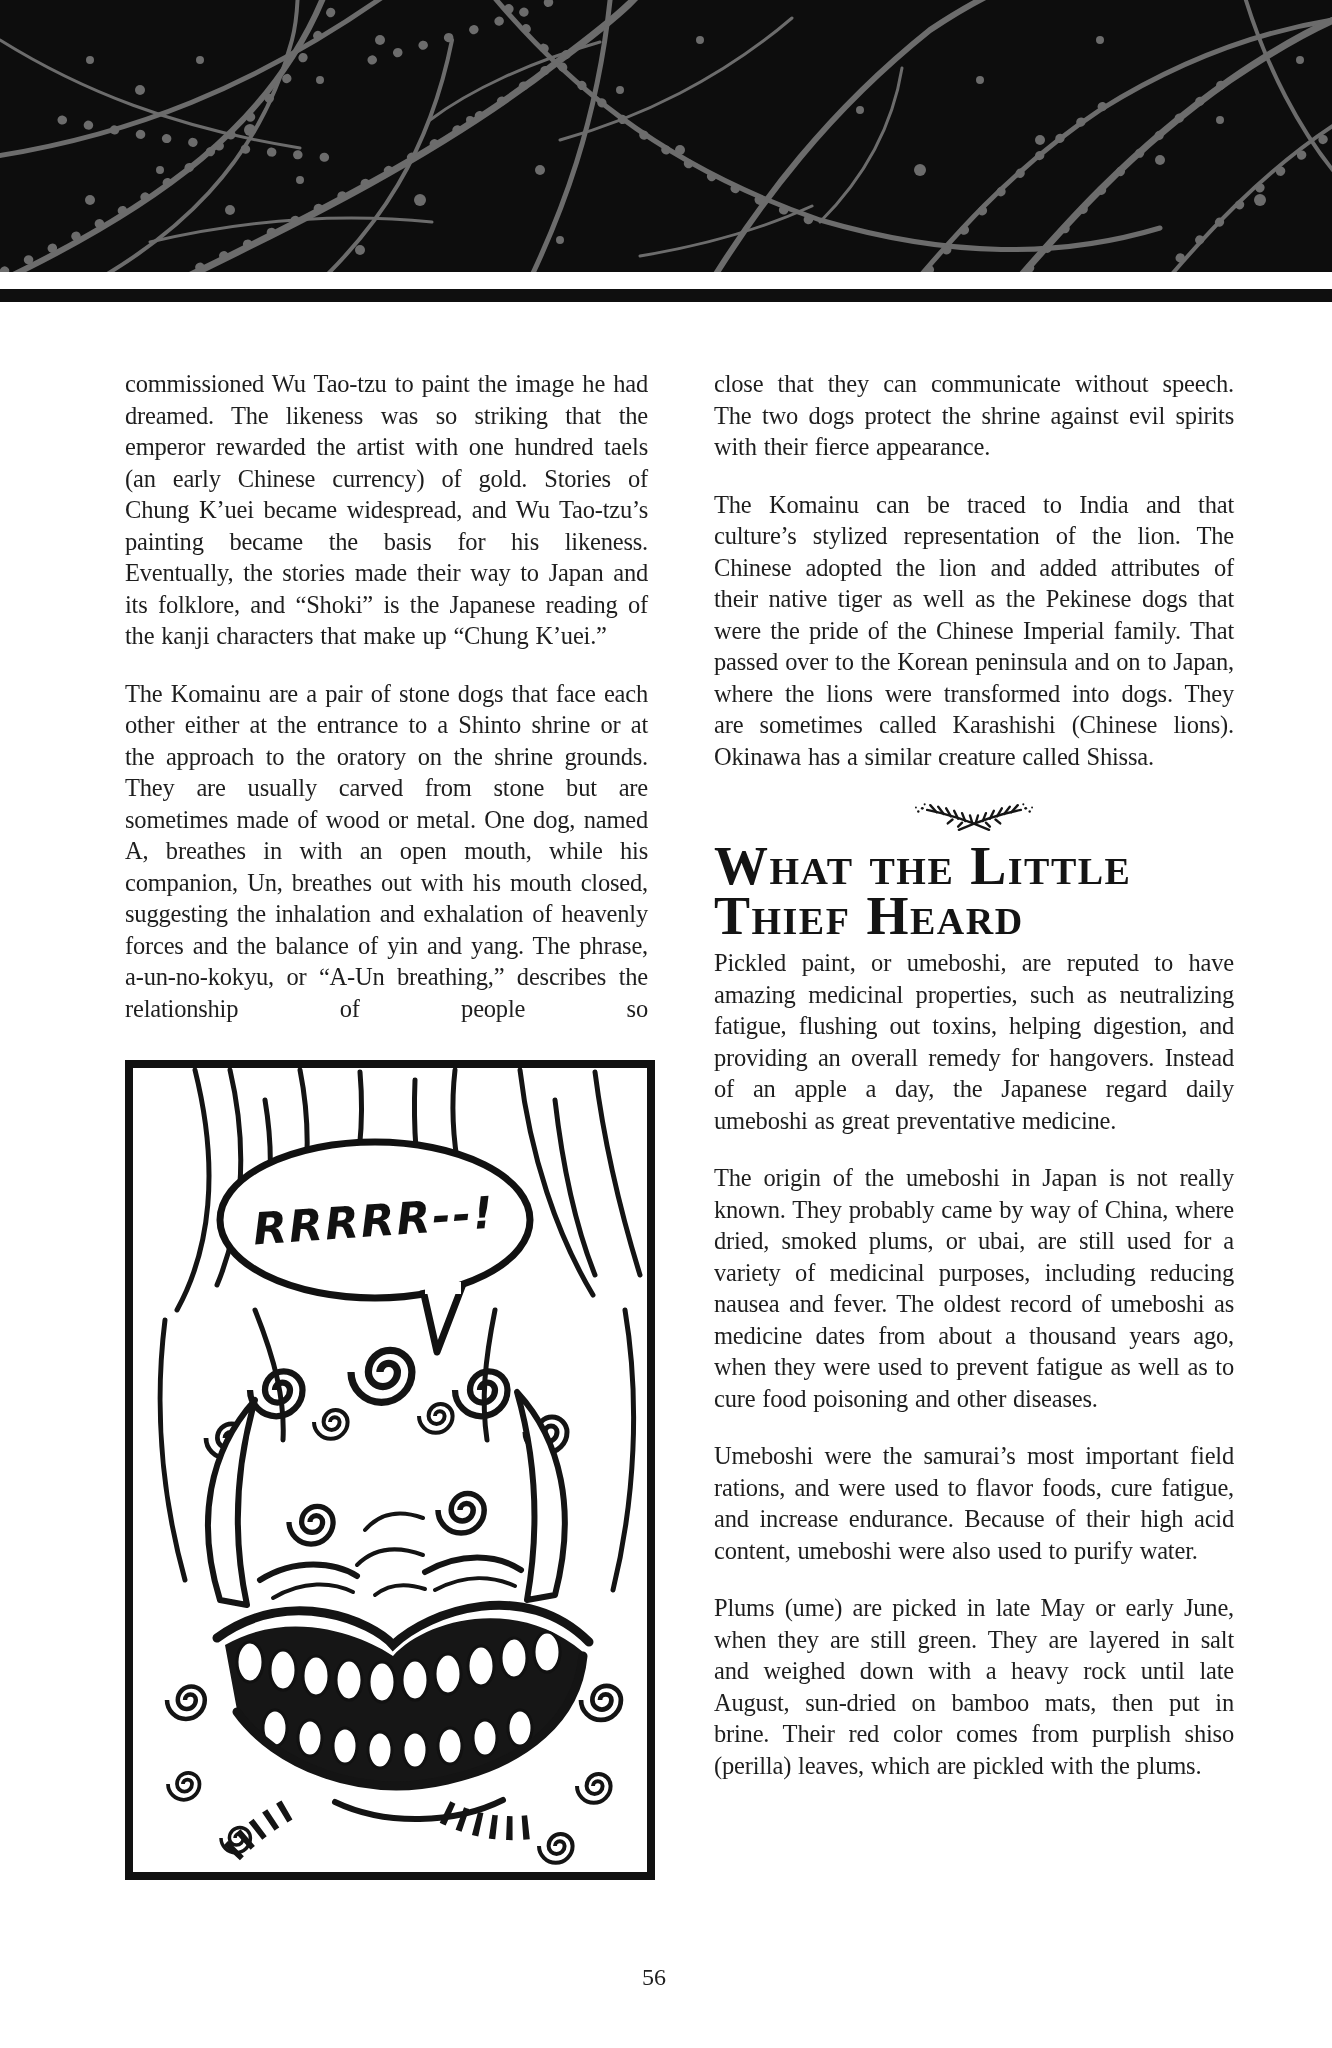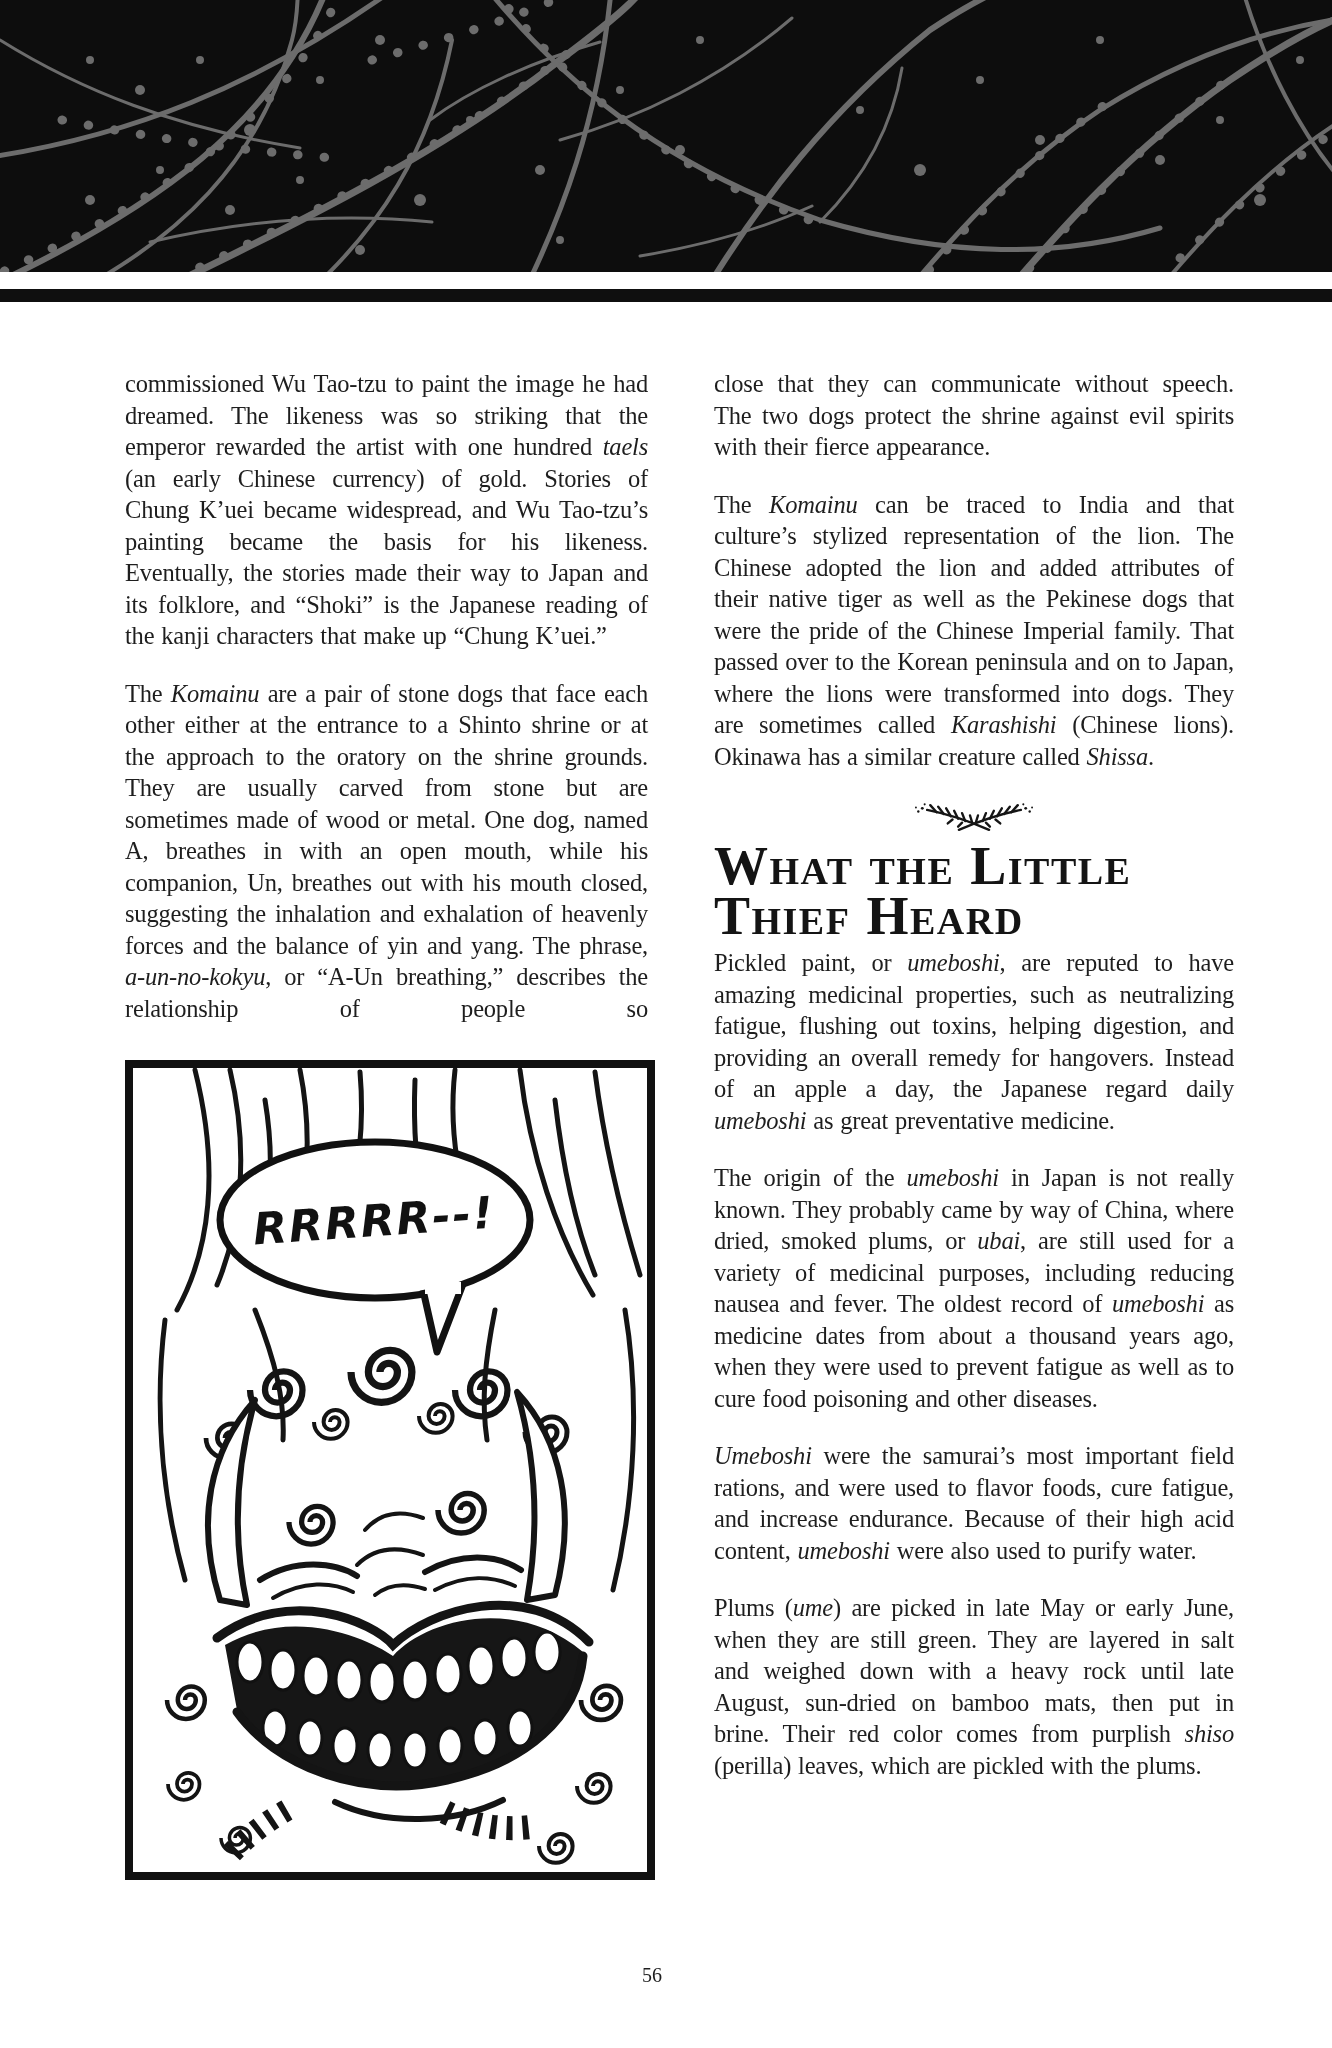--- a/index.html
+++ b/index.html
@@ -8,27 +8,27 @@
   .band{position:absolute;top:0;left:0;width:1332px;height:272px;}
   .band svg{display:block;width:100%;height:100%;}
   .rule{position:absolute;left:0;top:289px;width:1332px;height:13px;background:#0f0f0f;}
   .col{position:absolute;top:368px;font-size:24.5px;line-height:31.5px;text-align:justify;
        letter-spacing:-0.2px;word-spacing:1px;}
   .col p{margin:0 0 26px 0;}
   .col p.tight{margin-bottom:0;}
   .col-left{left:125px;width:523px;}
   .col-right{left:714px;width:520px;}
   .justify-last{text-align-last:justify;}
-  .it{font-style:italic;}
+  .it{}
   figure.illo{margin:36px 0 0 0;width:530px;}
   figure.illo svg{display:block;}
   .ornament{display:flex;justify-content:center;margin:14px 0 8px 0;}
   h2.heading{font-variant:small-caps;font-weight:700;font-size:54px;line-height:50px;
              letter-spacing:1.5px;margin:0 0 6px 0;color:#141414;text-align:left;}
-  .pagenum{position:absolute;left:642px;top:1964px;font-size:20px;color:#1e1e1e;text-align:center;}
+  .pagenum{position:absolute;left:642px;top:1964px;font-size:24px;color:#1e1e1e;text-align:center;}
 </style>
 </head>
 <body>
 
 <div class="page">
 
   <div class="band">
     <svg viewBox="0 0 1332 272" preserveAspectRatio="none">
       <rect width="1332" height="272" fill="#0d0d0d"></rect>
       <g fill="none" stroke="#6c6c6c" stroke-linecap="round">

